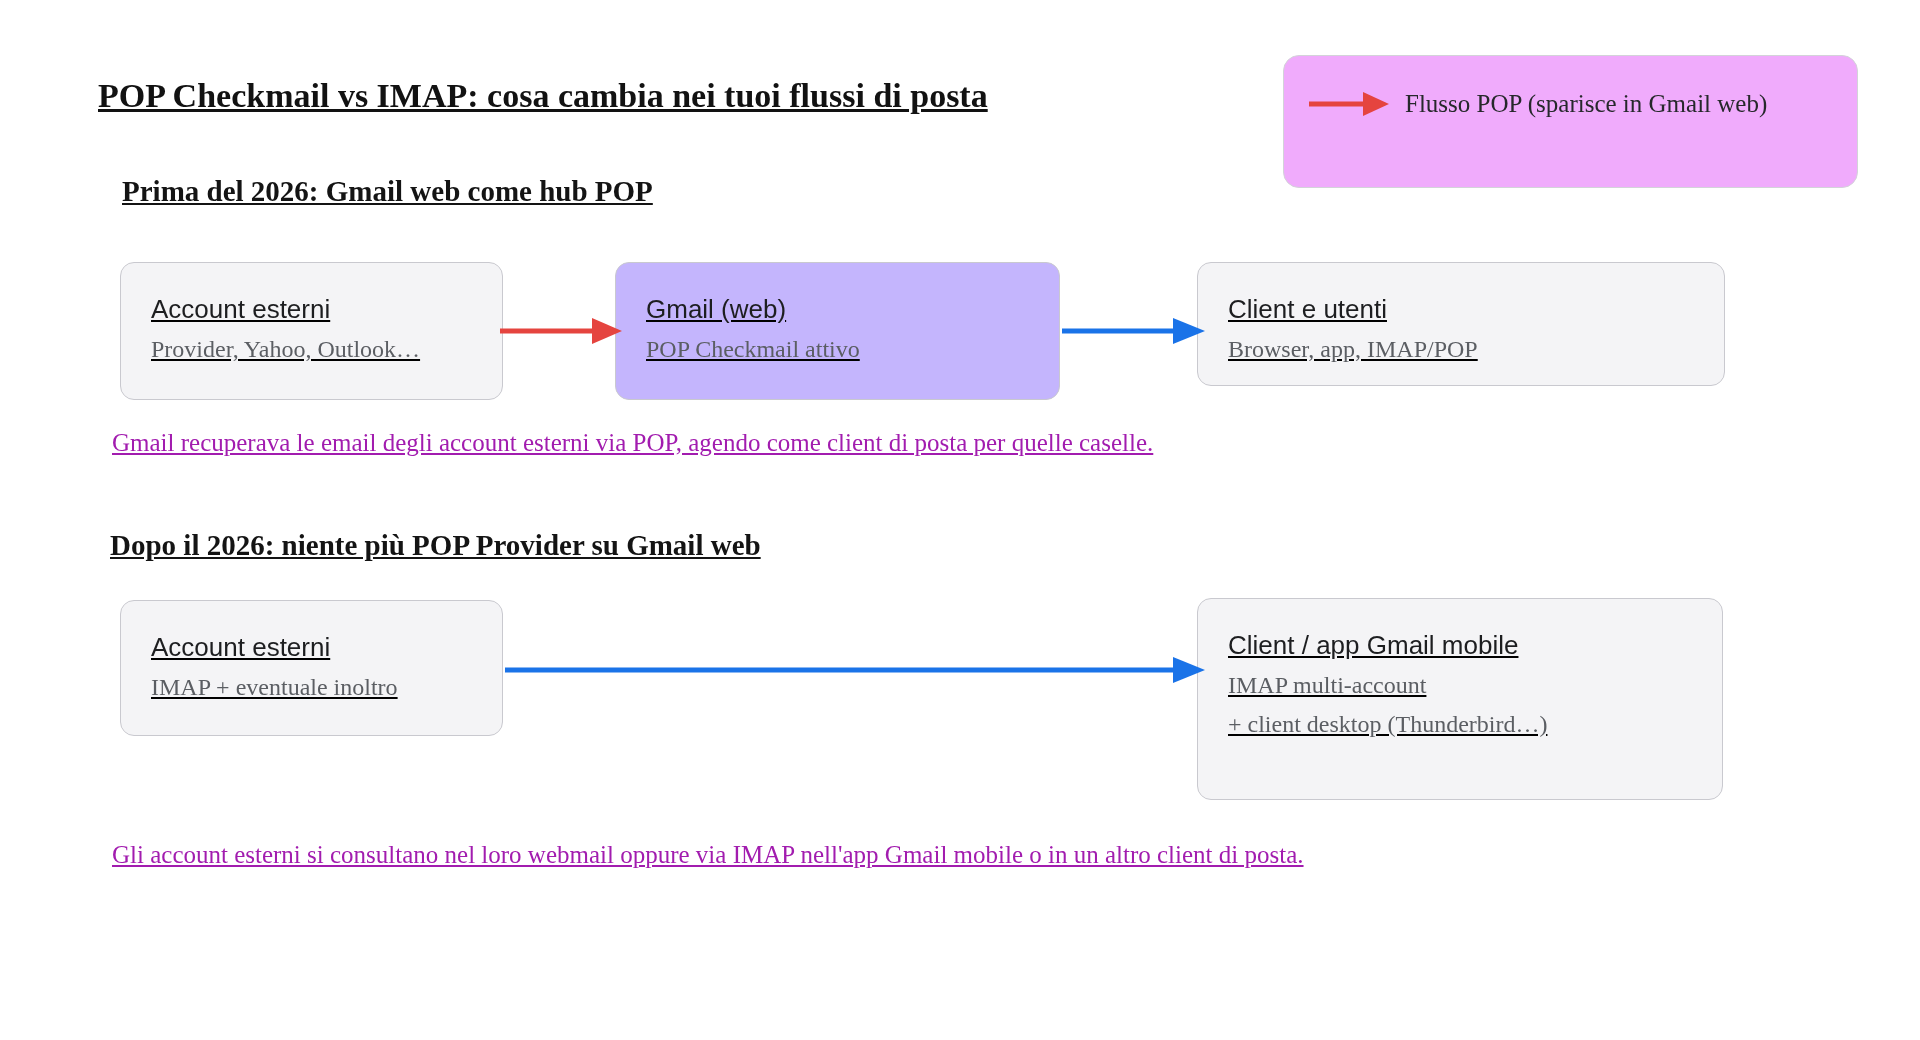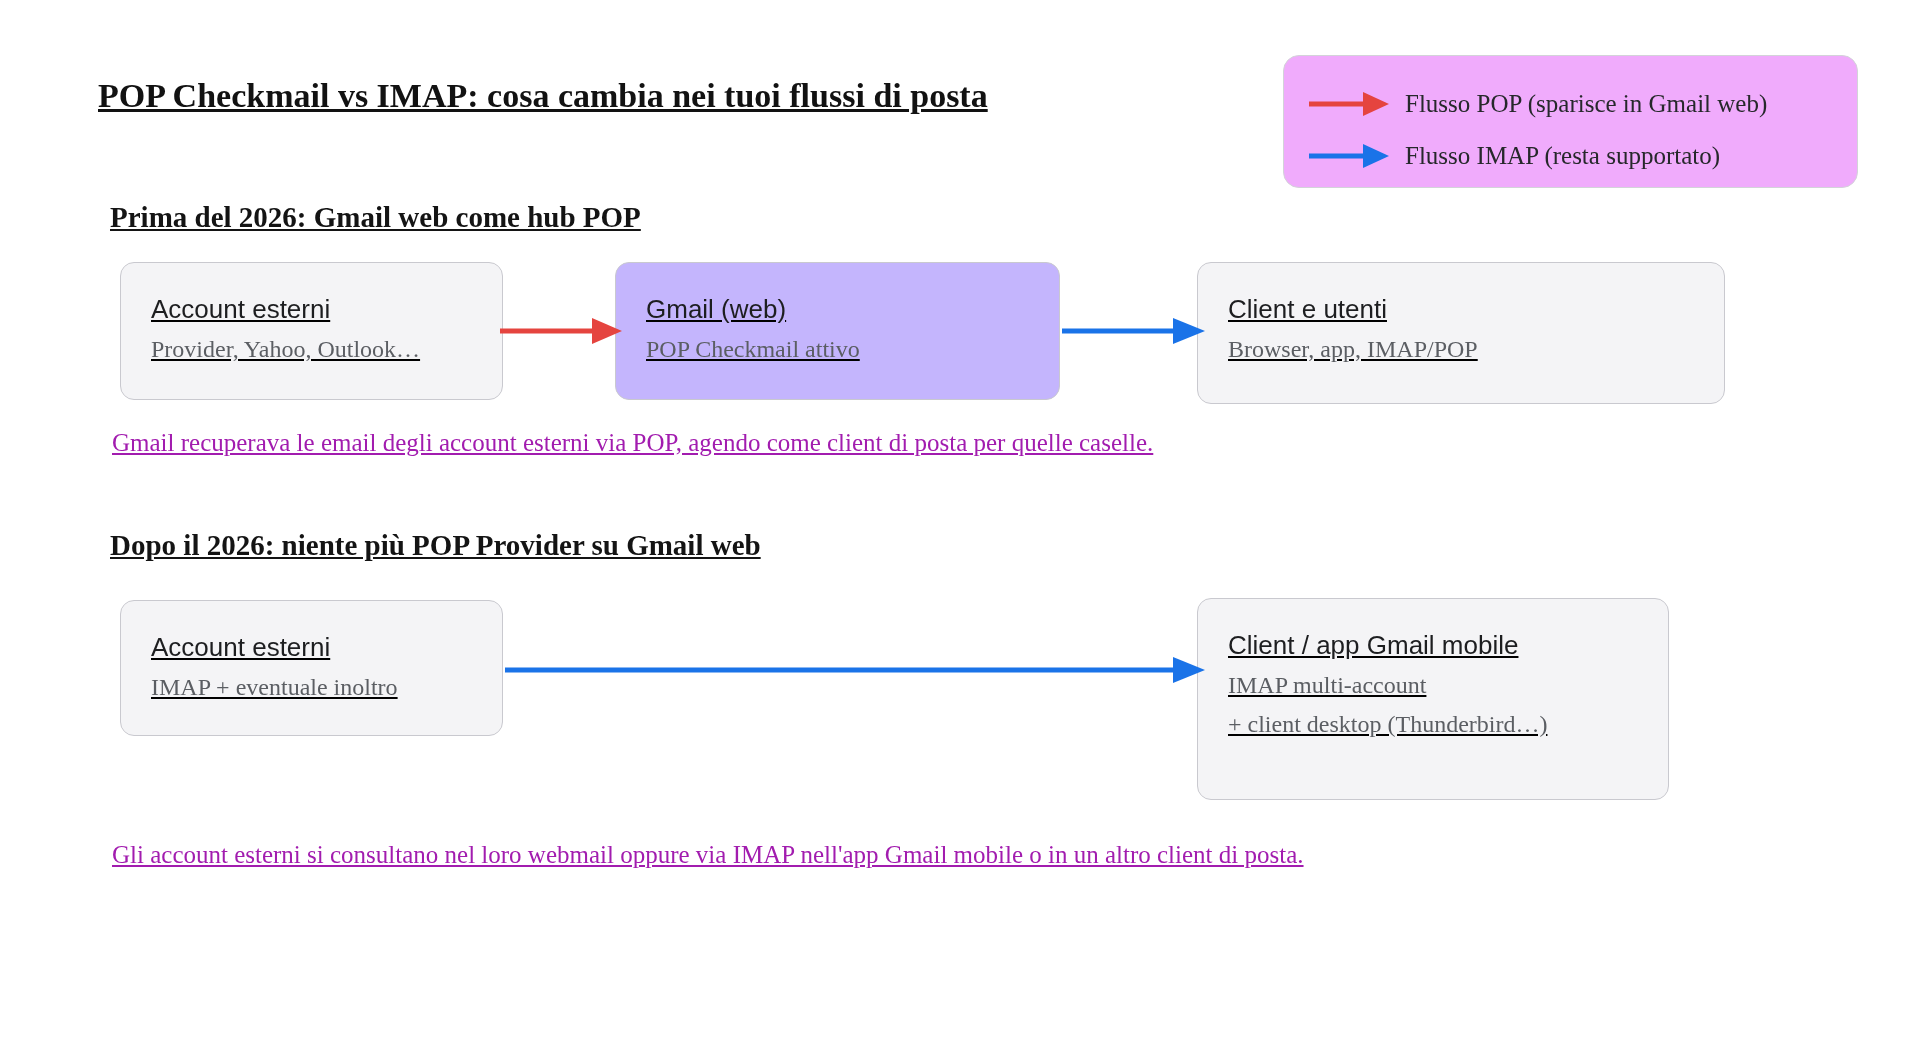--- a/index.html
+++ b/index.html
@@ -31,21 +31,21 @@
     font-family: "Liberation Serif", serif;
     font-size: 25px; color: #26282b; white-space: nowrap;
   }
 
   .section-heading {
     left: 110px;
     font-family: "Liberation Serif", serif;
     font-weight: bold; font-size: 29px; color: #141414;
     line-height: 1.2; white-space: nowrap;
   }
-  .heading-1 { top: 200px; }
+  .heading-1 { top: 174px; margin-left: 12px; }
   .heading-2 { top: 528px; }
 
   .node-box {
     background: #f4f4f6;
     border: 1.5px solid #c9c9cf;
     border-radius: 14px;
     padding: 30px 30px 4px 30px;
   }
   .node-title {
     font-family: "Liberation Sans", sans-serif;
@@ -53,23 +53,23 @@
   }
   .node-subtitle {
     font-family: "Liberation Serif", serif;
     font-size: 24px; color: #5b5e63; line-height: 31px;
     margin-top: 9px; white-space: nowrap;
   }
   .node-subtitle + .node-subtitle { margin-top: 8px; }
 
   .box-r1-a { left: 120px;  top: 262px; width: 383px; height: 138px; }
   .box-r1-b { left: 615px;  top: 262px; width: 445px; height: 138px; }
-  .box-r1-c { left: 1197px; top: 262px; width: 528px; height: 142px; }
+  .box-r1-c { left: 1197px; top: 262px; width: 528px; height: 124px; }
   .box-r2-a { left: 120px;  top: 600px; width: 383px; height: 136px; }
-  .box-r2-b { left: 1197px; top: 598px; width: 472px; height: 202px; }
+  .box-r2-b { left: 1197px; top: 598px; width: 526px; height: 202px; }
 
   .caption {
     left: 112px;
     font-family: "Liberation Serif", serif;
     font-size: 25px; color: #a21caf; line-height: 1.2; white-space: nowrap;
   }
   .caption-1 { top: 428px; }
   .caption-2 { top: 840px; }
 
   .arrow-r1-pop  { left: 500px;  top: 317px; width: 122px; height: 28px; }
@@ -85,29 +85,20 @@
 
 <div class="abs legend-panel" style="border-color: rgb(211, 211, 217);">
   <div class="legend-row row-0">
     <span>
       <svg width="80" height="26" viewBox="0 0 80 26">
         <line x1="0" y1="13" x2="56" y2="13" stroke="#e5443f" stroke-width="5"></line>
         <polygon points="54,1 80,13 54,25" fill="#e5443f"></polygon>
       </svg>
     </span>
     <span class="legend-label">Flusso POP (sparisce in Gmail web)</span>
-  </div>
-  <div class="legend-row row-1">
-    <span>
-      <svg width="80" height="26" viewBox="0 0 80 26">
-        <line x1="0" y1="13" x2="56" y2="13" stroke="#1a73e8" stroke-width="5"></line>
-        <polygon points="54,1 80,13 54,25" fill="#1a73e8"></polygon>
-      </svg>
-    </span>
-    <span class="legend-label">Flusso IMAP (resta supportato)</span>
   </div>
 </div>
 
 <div class="abs section-heading heading-1">Prima del 2026: Gmail web come hub POP</div>
 
 <div class="abs node-box box-r1-a" style="background: rgb(244, 244, 246); border-color: rgb(201, 201, 207);">
   <div class="node-title">Account esterni</div>
   <div class="node-subtitle">Provider, Yahoo, Outlook…</div>
 </div>
 

